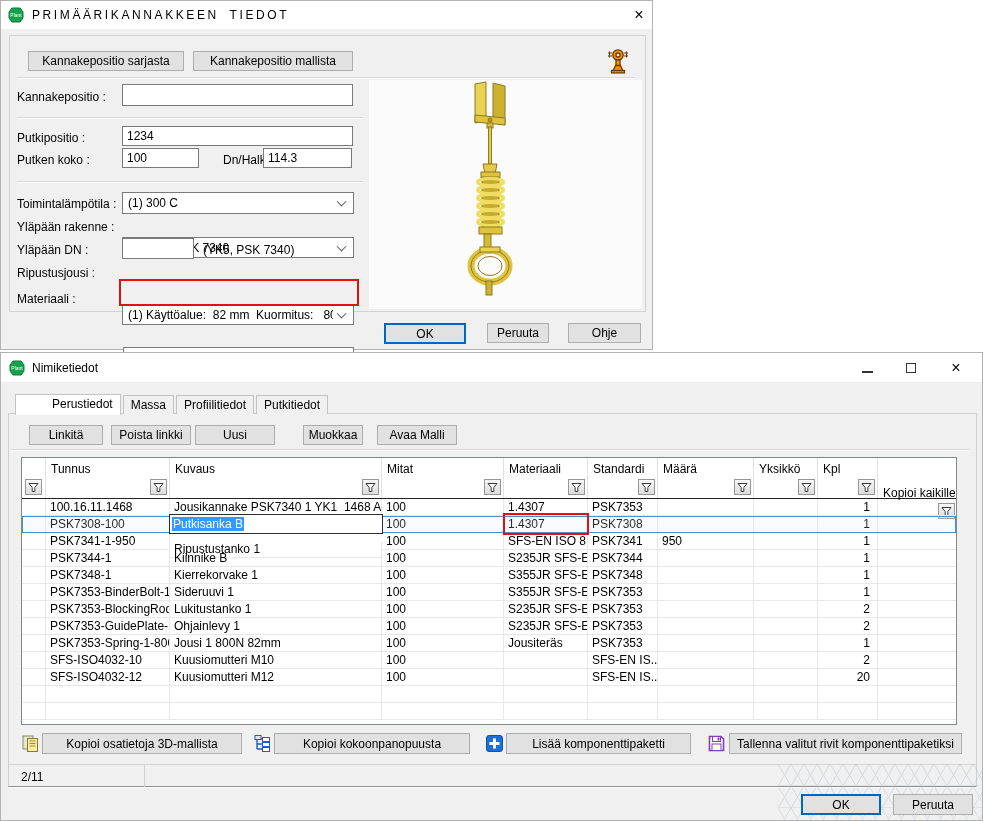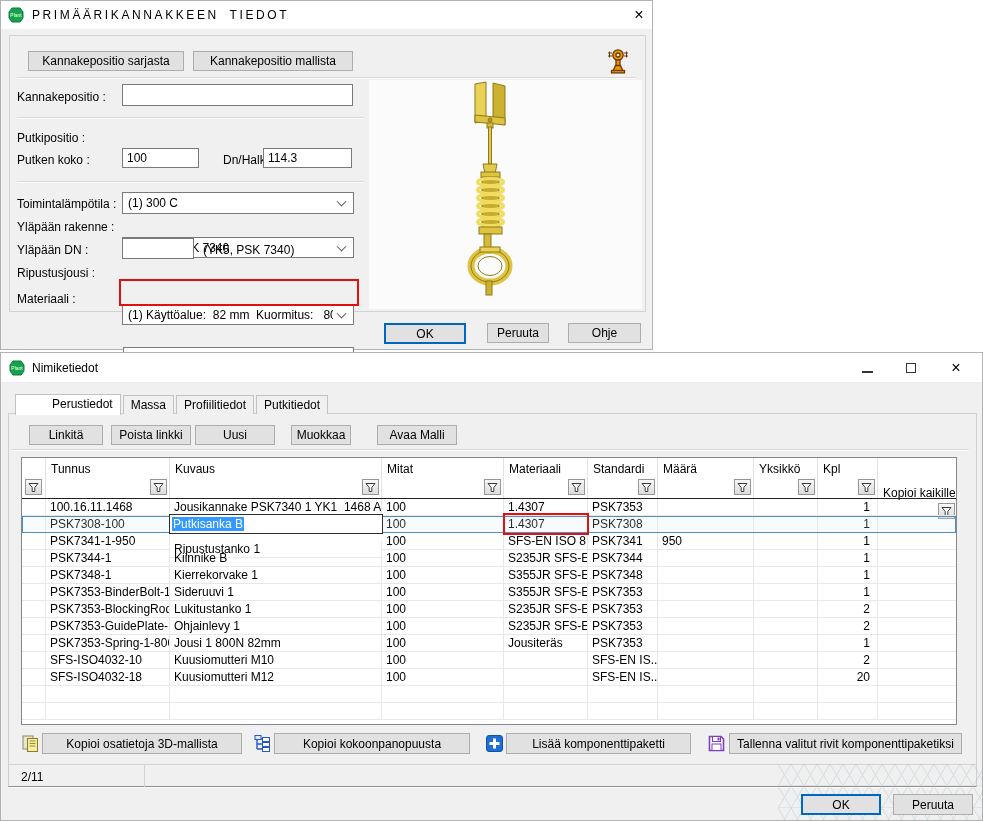--- a/index.html
+++ b/index.html
@@ -125,20 +125,21 @@
     <div class="btn abs" style="left:192px;top:50px;width:160px;height:20px;">Kannakepositio mallista</div>
 
     <div class="etch" style="left:16px;top:76px;width:618px;"></div>
 
     <div class="lbl" style="left:16px;top:89px;">Kannakepositio :</div>
     <input class="input abs" style="left: 121px; top: 83px; width: 231px; height: 22px;" value="">
 
     <div class="etch" style="left:16px;top:116px;width:346px;"></div>
 
     <div class="lbl" style="left:16px;top:130px;">Putkipositio :</div>
+    <input class="input abs" style="left: 121px; top: 125px; width: 231px; height: 20px;" value="1234">
 
     <div class="lbl" style="left:16px;top:152px;">Putken koko :</div>
     <input class="input abs" style="left: 121px; top: 147px; width: 77px; height: 20px;" value="100">
     <div class="lbl" style="left:222px;top:152px;">Dn/Halk.</div>
     <input class="input abs" style="left: 262px; top: 147px; width: 89px; height: 20px;" value="114.3">
 
     <div class="etch" style="left:16px;top:180px;width:346px;"></div>
 
     <div class="lbl" style="left:16px;top:196px;">Toimintalämpötila :</div>
     <div class="combo abs" style="left:121px;top:191px;width:232px;height:22px;text-align:right;">
@@ -397,21 +398,21 @@
           <div class="gcell" style="left: 360px; width: 122px;">100</div>
           <div class="gcell" style="left: 482px; width: 84px;"></div>
           <div class="gcell" style="left: 566px; width: 70px;">SFS-EN IS...</div>
           <div class="gcell" style="left: 636px; width: 96px;"></div>
           <div class="gcell" style="left: 732px; width: 64px;"></div>
           <div class="gcell right" style="left: 796px; width: 60px;">2</div>
           <div class="gcell" style="left: 856px; width: 80px;"></div>
         </div>
         <div class="grow" style="top: 211px;">
           <div class="gcell" style="left: 0px; width: 24px;"></div>
-          <div class="gcell" style="left: 24px; width: 124px;">SFS-ISO4032-18</div>
+          <div class="gcell" style="left: 24px; width: 124px;">SFS-ISO4032-12</div>
           <div class="gcell" style="left: 148px; width: 212px;">Kuusiomutteri M12</div>
           <div class="gcell" style="left: 360px; width: 122px;">100</div>
           <div class="gcell" style="left: 482px; width: 84px;"></div>
           <div class="gcell" style="left: 566px; width: 70px;">SFS-EN IS...</div>
           <div class="gcell" style="left: 636px; width: 96px;"></div>
           <div class="gcell" style="left: 732px; width: 64px;"></div>
           <div class="gcell right" style="left: 796px; width: 60px;">20</div>
           <div class="gcell" style="left: 856px; width: 80px;"></div>
         </div>
         <div class="grow" style="top: 228px;">
@@ -448,21 +449,21 @@
     <div id="status-row">
       <div class="lbl" style="left:12px;top:5px;">2/11</div>
       <div id="status-divider"></div>
     </div>
 
     <div class="btn focus abs z2" style="left:800px;top:441px;width:80px;height:21px;">OK</div>
     <div class="btn abs z2" style="left:892px;top:441px;width:80px;height:21px;">Peruuta</div>
   <div class="btn abs tbtn" style="left: 28px; width: 74px;">Linkitä</div>
       <div class="btn abs tbtn" style="left: 110px; width: 80px;">Poista linkki</div>
       <div class="btn abs tbtn" style="left: 194px; width: 80px;">Uusi</div>
-      <div class="btn abs tbtn" style="left: 290px; width: 60px;">Muokkaa</div>
+      <div class="btn abs tbtn" style="left: 302px; width: 60px;">Muokkaa</div>
       <div class="btn abs tbtn" style="left: 376px; width: 80px;">Avaa Malli</div>
       <div class="aicon" style="left: 20px;"><svg width="19" height="19" viewBox="0 0 19 19">
           <rect x="2" y="2" width="10" height="13" fill="#e9e5cf" stroke="#8a8a6a"></rect>
           <rect x="6.5" y="4.5" width="10" height="13" fill="#f6ef9f" stroke="#8a7a2a"></rect>
           <path d="M8.5 7 h6 M8.5 9.5 h6 M8.5 12 h6" stroke="#9a8a3a" stroke-width="1"></path>
         </svg></div>
       <div class="btn abs actbtn" style="left: 41px; width: 200px;">Kopioi osatietoja 3D-mallista</div>
       <div class="aicon" style="left: 252px;"><svg width="19" height="19" viewBox="0 0 19 19">
           <path d="M4 5 V15 M4 5 H9 M4 10 H9 M4 15 H9" stroke="#2458c4" stroke-width="1.4" fill="none"></path>
           <rect x="2" y="1.5" width="6" height="4" fill="#dce9ff" stroke="#2458c4"></rect>

